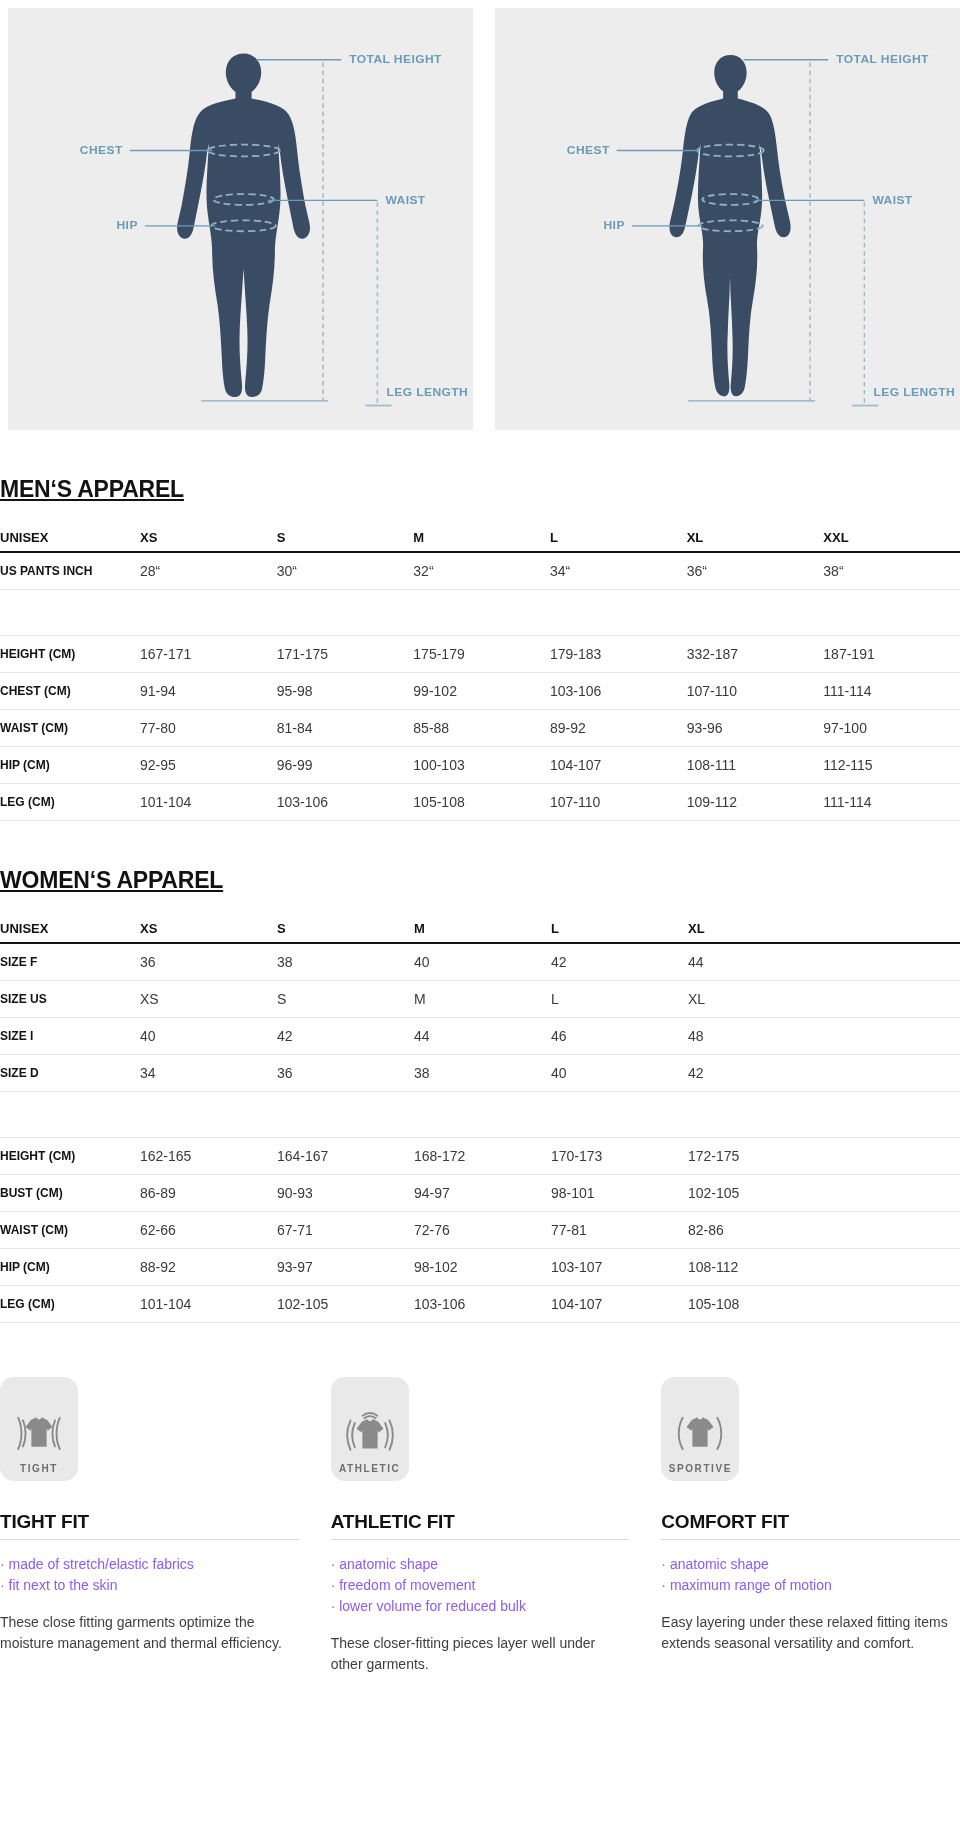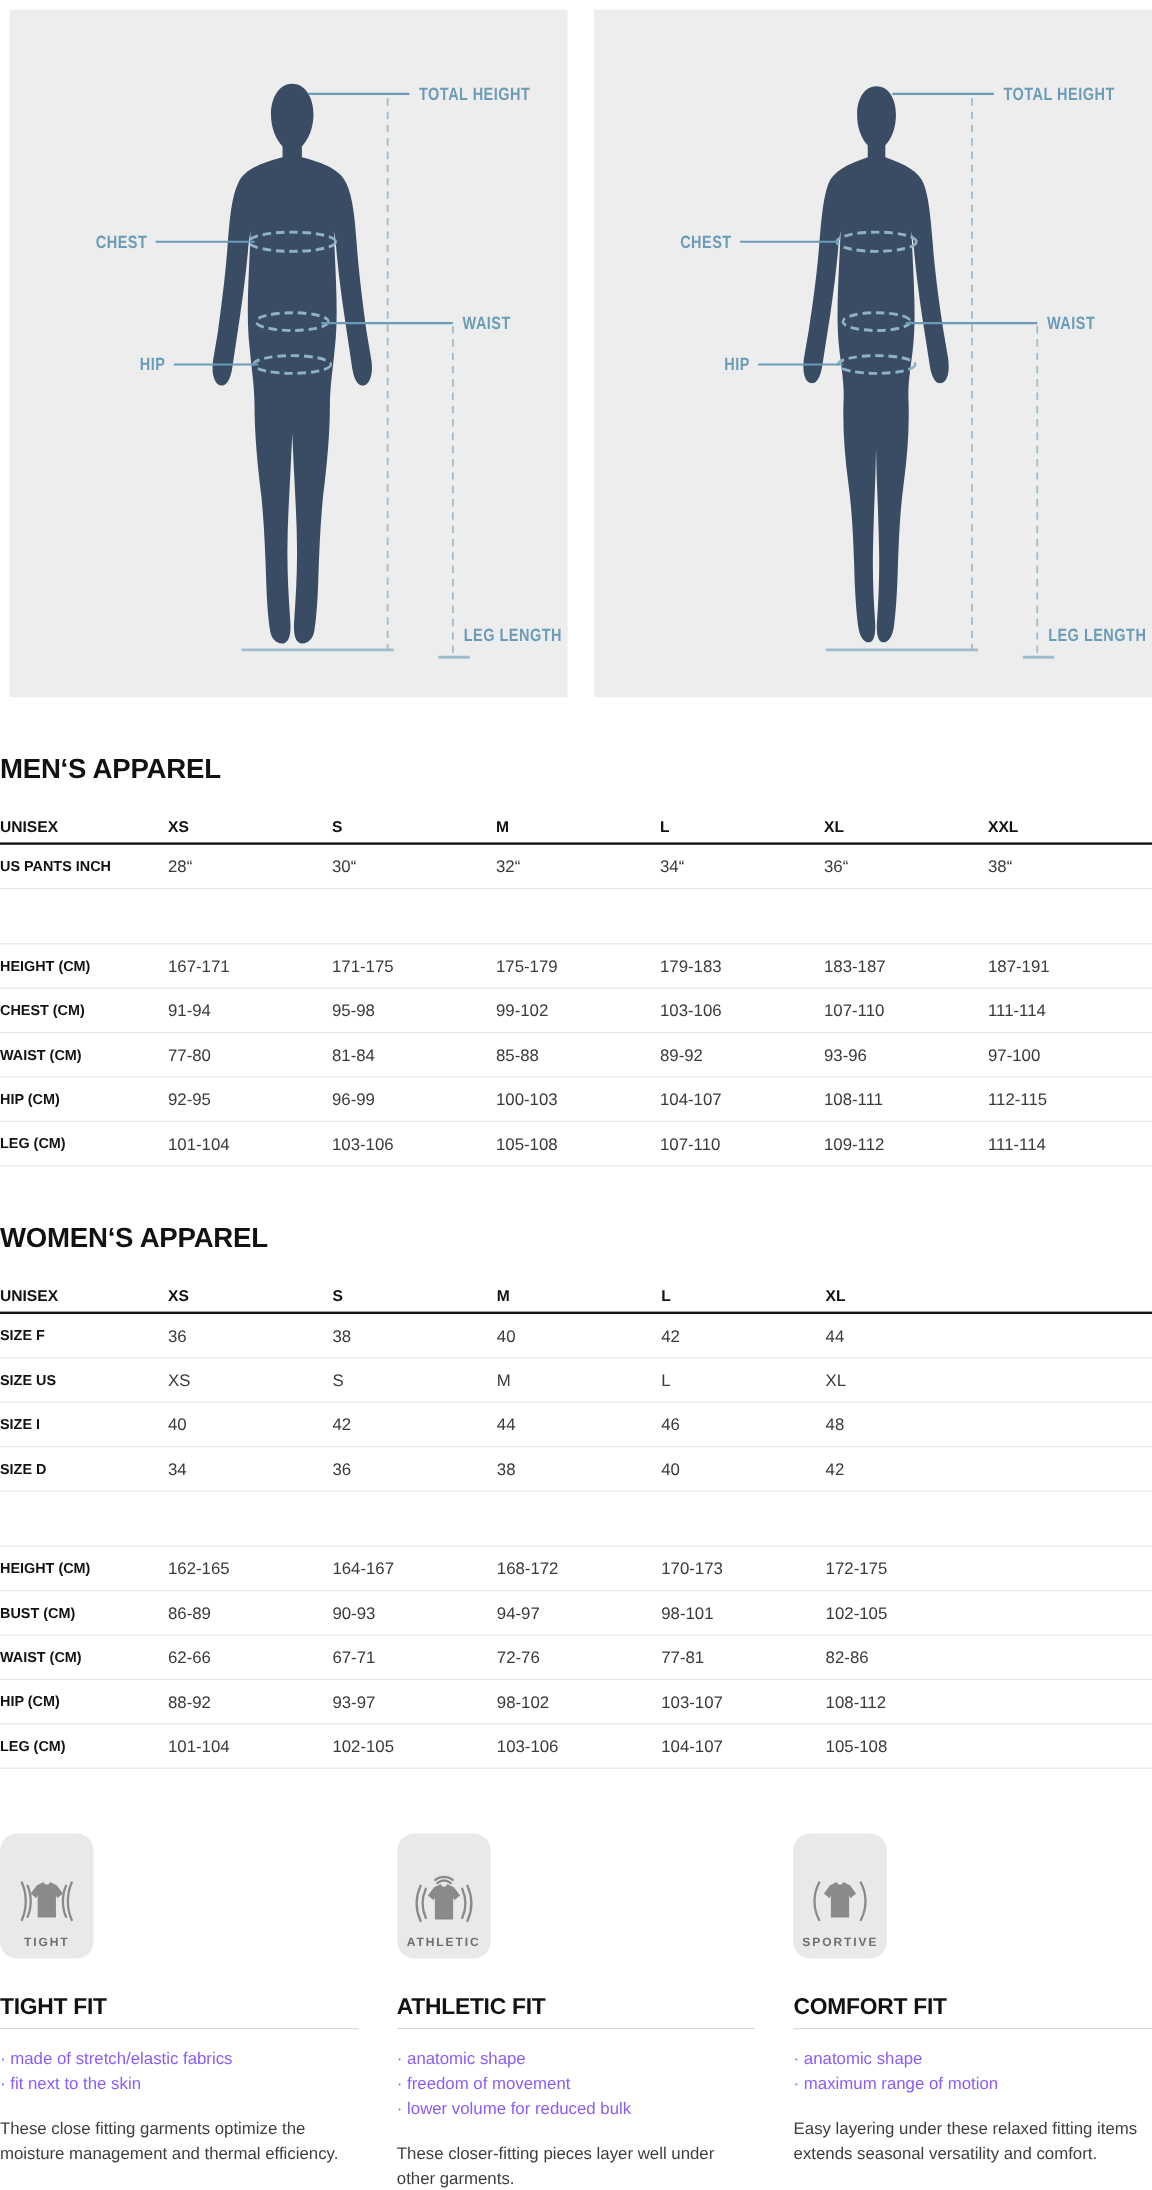--- a/index.html
+++ b/index.html
@@ -5,29 +5,29 @@
   * { margin:0; padding:0; box-sizing:border-box; }
   body {
     width:960px; background:#ffffff;
     font-family:"Liberation Sans","DejaVu Sans",sans-serif;
     color:#111;
   }
   .page { width:960px; }
 
   
   .diagrams { display:flex; gap:22px; padding:8px 0 0 8px; }
-  .panel { flex:1; height:573px; background:#ededed; position:relative; }
+  .panel { flex:1; height:422px; background:#ededed; position:relative; }
   .panel svg { display:block; width:100%; height:100%; }
   .ann-text { fill:#6a9bb7; font-family:"Liberation Sans","DejaVu Sans",sans-serif;
               font-size:12px; font-weight:bold; letter-spacing:.4px; }
 
   
   .section-title {
     font-size:23px; font-weight:bold; letter-spacing:-0.2px;
-    margin:46px 0 16px 0; color:#121212;
+    margin:46px 0 16px 0; color:#121212;text-decoration:underline;
   }
 
   
   .size-table { width:960px; }
   .trow { display:grid; align-items:center; min-height:37px; border-bottom:1px solid #e6e6e6; }
   .mens-table .trow   { grid-template-columns:140px repeat(6,1fr); }
   .womens-table .trow { grid-template-columns:140px repeat(5,137px) 1fr; }
   .trow.thead { min-height:30px; border-bottom:2px solid #141414;margin-top:20px; }
   .trow.spacer { min-height:46px; }
   .tcell { text-align:left; padding-right:6px; }
@@ -121,21 +121,21 @@
         <div class="tcell tval">36“</div>
         <div class="tcell tval">38“</div>
       </div>
       <div class="trow spacer"></div>
       <div class="trow">
         <div class="tcell tlabel">HEIGHT (CM)</div>
         <div class="tcell tval">167-171</div>
         <div class="tcell tval">171-175</div>
         <div class="tcell tval">175-179</div>
         <div class="tcell tval">179-183</div>
-        <div class="tcell tval">183-187</div>
+        <div class="tcell tval">332-187</div>
         <div class="tcell tval">187-191</div>
       </div>
       <div class="trow">
         <div class="tcell tlabel">CHEST (CM)</div>
         <div class="tcell tval">91-94</div>
         <div class="tcell tval">95-98</div>
         <div class="tcell tval">99-102</div>
         <div class="tcell tval">103-106</div>
         <div class="tcell tval">107-110</div>
         <div class="tcell tval">111-114</div>

